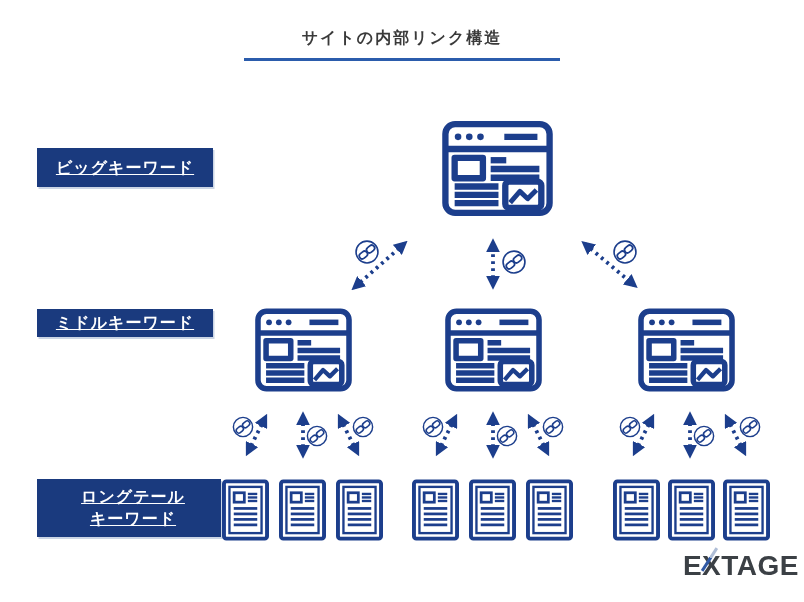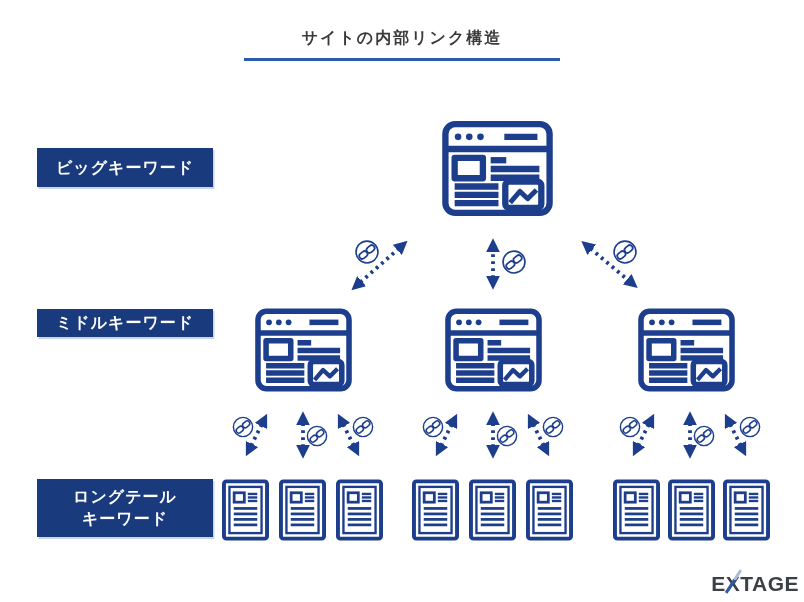--- a/index.html
+++ b/index.html
@@ -11,41 +11,41 @@
   .title-wrap{position:absolute;top:28px;left:0;width:100%;text-align:center;}
   .title-wrap h1{
     margin:0;font-size:16px;font-weight:700;color:#3A3A3A;letter-spacing:2px;line-height:1.3;
   }
   .title-underline{width:316px;height:3px;background:#2B5CAC;margin:9px auto 0;}
   
   .level-label{
     position:absolute;left:37px;width:176px;background:#1A3A7E;color:#ffffff;
     font-weight:700;font-size:16px;display:flex;flex-direction:column;
     align-items:center;justify-content:center;text-align:center;line-height:1.35;
-    box-shadow:1.5px 2px 0 rgba(190,202,222,.8);letter-spacing:1px;
+    box-shadow:1.5px 2px 0 rgba(190,202,222,.8);letter-spacing:1px;text-decoration:underline;
   }
   .lbl-big{top:148px;height:39px;}
   .lbl-mid{top:309px;height:28px;}
-  .lbl-long{top:479px;height:58px;}
+  .lbl-long{top:479px;height:58px;padding-left:8px;}
   
   .icon{position:absolute;display:block;}
   .b-top{left:442px;top:120px;width:111px;height:97px;}
   .b-m1{left:255px;top:308px;width:97px;height:84px;}
   .b-m2{left:445px;top:308px;width:97px;height:84px;}
   .b-m3{left:638px;top:308px;width:97px;height:84px;}
   .doc{position:absolute;top:479px;width:47px;height:62px;}
   .d1{left:222px}.d2{left:279px}.d3{left:336px}
   .d4{left:412px}.d5{left:469px}.d6{left:526px}
   .d7{left:613px}.d8{left:668px}.d9{left:723px}
   
   .connectors{position:absolute;left:0;top:0;pointer-events:none;}
   
   .logo{
-    position:absolute;right:5px;bottom:6px;font-family:"Liberation Sans","DejaVu Sans",sans-serif;
-    font-size:21px;font-weight:700;color:#3B4045;letter-spacing:.5px;
+    position:absolute;right:5px;bottom:20px;font-family:"Liberation Sans","DejaVu Sans",sans-serif;
+    font-size:28px;font-weight:700;color:#3B4045;letter-spacing:.5px;
   }
   .logo-x{position:relative;display:inline-block;}
   .logo-x::after{
     content:"";position:absolute;left:6px;top:-4px;width:3px;height:27px;
     background:linear-gradient(to bottom,#AEBDD6 0%,#AEBDD6 42%,#2F59A5 42%,#2F59A5 100%);
     transform:rotate(33deg);
   }
 </style>
 </head>
 <body>

